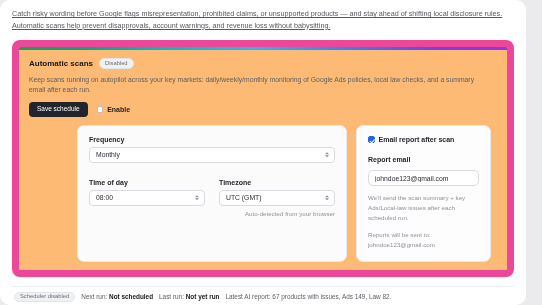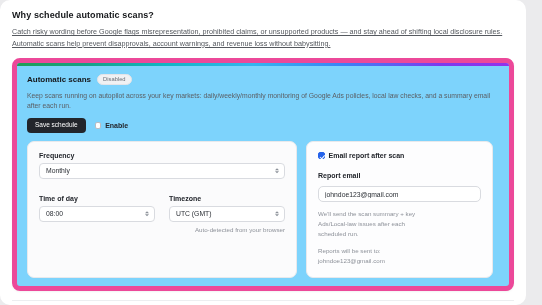--- a/index.html
+++ b/index.html
@@ -35,23 +35,23 @@
     line-height: 1.62;
     color: #55595f;
     margin: 0 0 9px 0;
     max-width: 500px;
     text-decoration: underline;
   }
 
   
   .card {
     position: relative;
-    border: 5px solid #ec4899;
+    border: 7px solid #ec4899;
     border-radius: 8px;
-    background: #7dd3fc;
+    background: #fdba74;
     padding: 9px 16px 8px 10px;
     box-shadow: 0 1px 2px rgba(16,18,22,.05);
     overflow: hidden;
   }
   .card-gradient {
     position: absolute;
     left: 0; top: 0; right: 0;
     height: 2.5px;
     background: linear-gradient(90deg,
       #1f9d55 0%,
@@ -139,20 +139,21 @@
     font-size: 7px;
     font-weight: bold;
     color: #22252b;
   }
 
   
   .card-body {
     display: flex;
     gap: 9px;
     align-items: stretch;
+    margin-left: 48px;
   }
   .panel {
     border: 1px solid #e8e9ec;
     border-radius: 7px;
     background: #fbfbfc;
     padding: 10px 11px 11px 11px;
   }
   .panel-left { width: 270px; flex: none; }
   .panel-right { flex: 1; background: #fdfdfe; }
 
@@ -246,21 +247,20 @@
   .footer .badge { font-size: 5.8px; }
   .footer b { color: #15171a; }
   .f-item { display: inline-block; }
 </style>
 </head>
 <body>
 
 <div class="page">
 
   <div>
-    <div class="intro-title">Why schedule automatic scans?</div>
     <div class="intro-body">Catch risky wording before Google flags misrepresentation, prohibited claims, or unsupported products — and stay ahead of shifting local disclosure rules. Automatic scans help prevent disapprovals, account warnings, and revenue loss without babysitting.</div>
   </div>
 
   <div class="card">
     <div class="card-gradient"></div>
 
     <div class="card-head">
       <span class="card-title">Automatic scans</span>
       <span class="badge">Disabled</span>
     </div>

